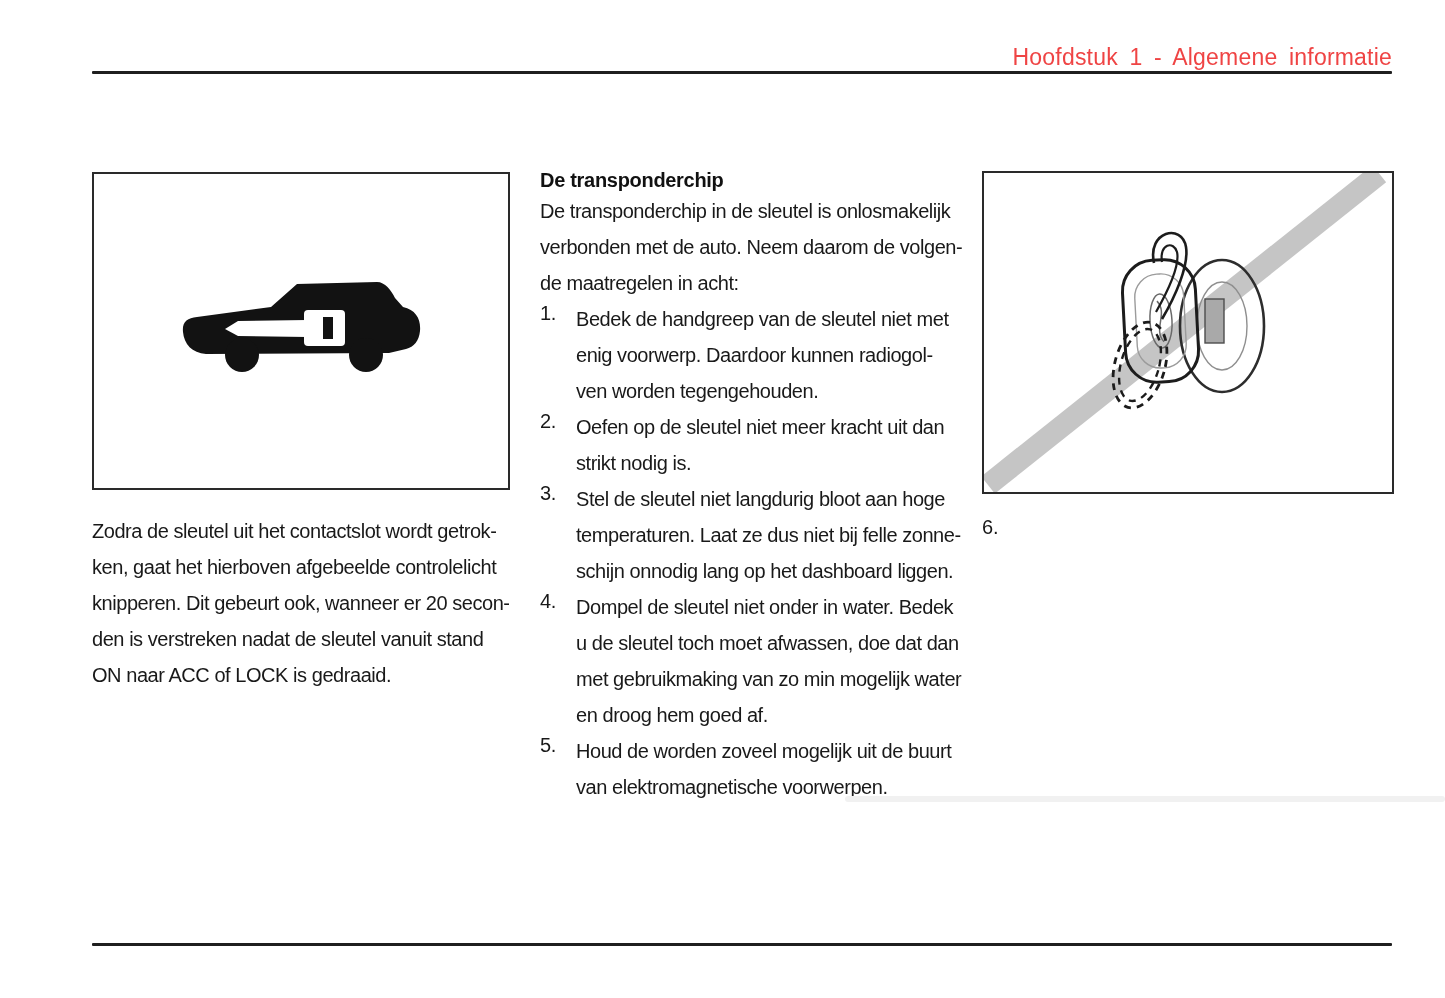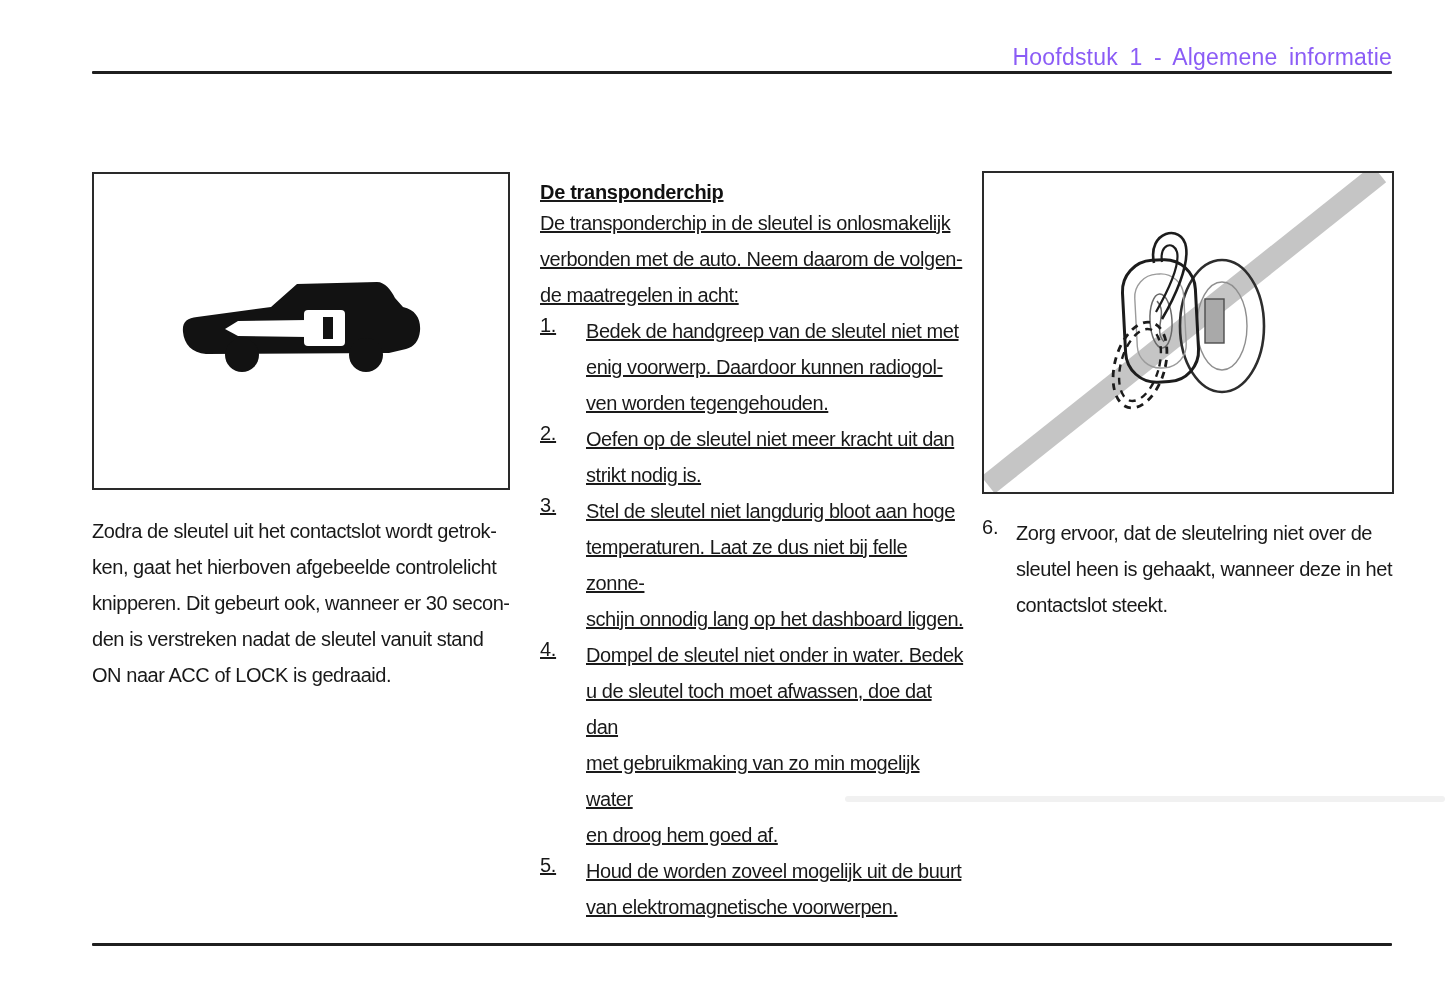--- a/index.html
+++ b/index.html
@@ -5,49 +5,49 @@
   html,body{margin:0;padding:0;}
   body{
     width:1445px;height:998px;position:relative;background:#ffffff;
     font-family:"Liberation Sans","DejaVu Sans",sans-serif;
     color:#1a1a1a;overflow:hidden;
   }
   .abs{position:absolute;}
   
   .header-title{
     top:44px;right:53px;font-size:23px;letter-spacing:.2px;word-spacing:5px;
-    color:#8b5cf6;white-space:nowrap;
+    color:#ef4444;white-space:nowrap;
   }
   .rule{left:92px;width:1300px;height:3px;background:#1f1f1f;border-radius:1px;}
   .rule.top{top:71px;}
   .rule.bottom{top:943px;}
   
   .figure-box{
     border:2px solid #2a2a2a;background:#ffffff;box-sizing:border-box;
     display:flex;align-items:center;justify-content:center;overflow:hidden;
   }
   .figure-left{left:92px;top:172px;width:418px;height:318px;}
   .figure-right{left:982px;top:171px;width:412px;height:323px;}
   
   .bodytext{
     font-size:20px;line-height:36px;letter-spacing:-0.45px;color:#191919;
     white-space:pre-line;
   }
   .para-left{left:92px;top:513px;width:436px;}
-  .col-middle{left:540px;top:180px;width:424px;text-decoration:underline;}
+  .col-middle{left:540px;top:168px;width:424px;}
   .col-middle .heading{
     font-size:20px;line-height:25px;font-weight:bold;letter-spacing:-0.3px;
     color:#111;margin:0 0 0 0;
   }
   .list{margin-top:0;}
   .list-row{display:flex;align-items:flex-start;}
   .list-row .num{
     flex:0 0 36px;font-size:20px;line-height:25px;letter-spacing:-0.3px;color:#191919;
   }
-  .list-row .lines{flex:1;margin-left:10px;}
+  .list-row .lines{flex:1;}
   .item-right{left:982px;top:515px;width:420px;display:flex;align-items:flex-start;}
   .item-right .num{flex:0 0 34px;font-size:20px;line-height:25px;color:#191919;}
   
   .page-number{top:950px;right:53px;font-size:21px;color:#161616;margin-top:44px;}
   .scan-streak{left:845px;top:796px;width:600px;height:6px;background:#f1f1f1;border-radius:3px;}
   svg{display:block;}
 </style>
 </head>
 <body>
 
@@ -93,21 +93,21 @@
     </g>
     <g fill="none" stroke="#1c1c1c" stroke-dasharray="7 6" transform="rotate(16 156 192)">
       <ellipse cx="156" cy="192" rx="25" ry="44" stroke-width="2.8"></ellipse>
       <ellipse cx="156" cy="192" rx="19" ry="37" stroke-width="2.4"></ellipse>
     </g>
   </svg>
 </div>
 
 <div class="abs bodytext para-left">Zodra de sleutel uit het contactslot wordt getrok-
 ken, gaat het hierboven afgebeelde controlelicht
-knipperen. Dit gebeurt ook, wanneer er 30 secon-
+knipperen. Dit gebeurt ook, wanneer er 20 secon-
 den is verstreken nadat de sleutel vanuit stand
 ON naar ACC of LOCK is gedraaid.</div>
 
 <div class="abs col-middle">
   <div class="heading">De transponderchip</div>
   <div class="bodytext">De transponderchip in de sleutel is onlosmakelijk
 verbonden met de auto. Neem daarom de volgen-
 de maatregelen in acht:</div>
   <div class="list">
     <div class="list-row">
@@ -137,21 +137,18 @@
     <div class="list-row">
       <span class="num">5.</span>
       <span class="bodytext lines">Houd de worden zoveel mogelijk uit de buurt
 van elektromagnetische voorwerpen.</span>
     </div>
   </div>
 </div>
 
 <div class="abs item-right">
   <span class="num">6.</span>
-  <span class="bodytext lines">Zorg ervoor, dat de sleutelring niet over de
-sleutel heen is gehaakt, wanneer deze in het
-contactslot steekt.</span>
 </div>
 
 <div class="abs scan-streak"></div>
 
 <div class="abs rule bottom"></div>
 <div class="abs page-number">15</div>
 
 </body></html>

